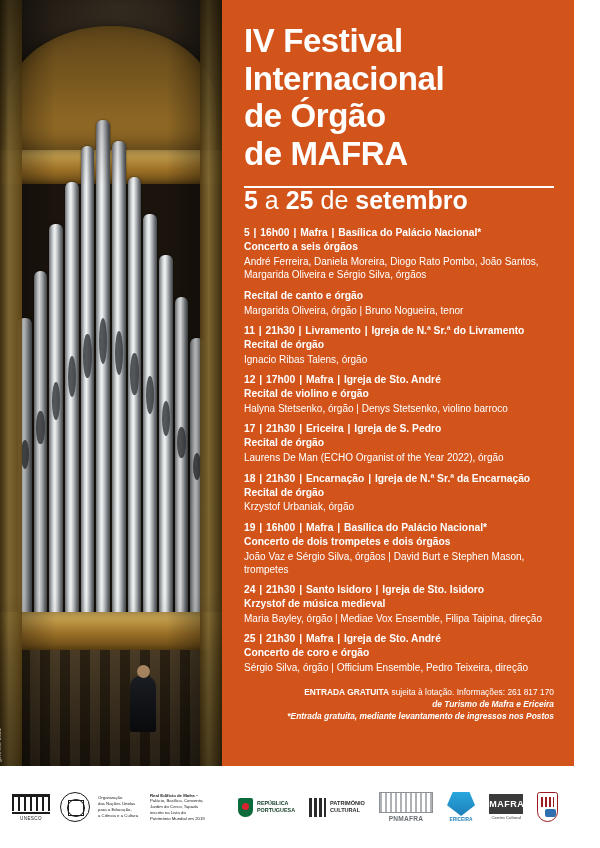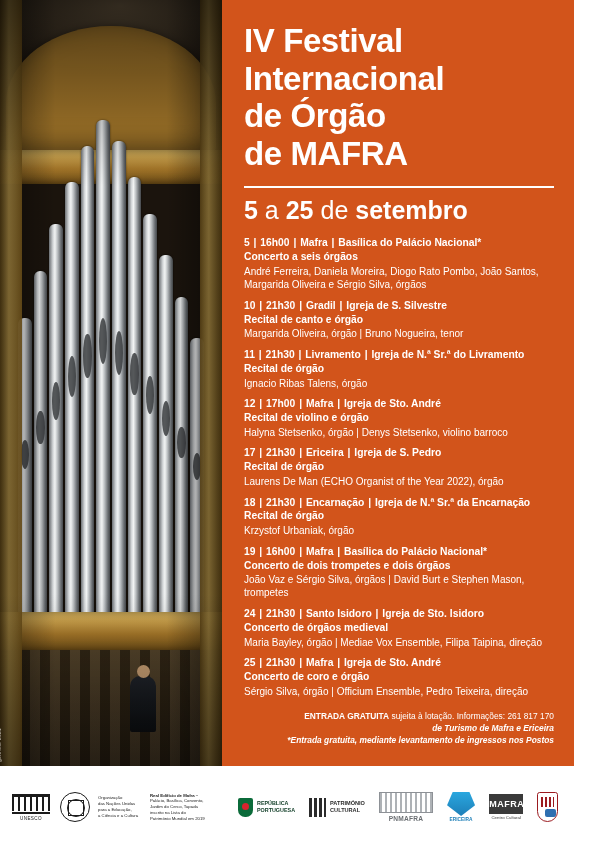--- a/index.html
+++ b/index.html
@@ -210,21 +210,20 @@
     line-height: 1.14;
     font-weight: bold;
     letter-spacing: -.4px;
     margin-bottom: 14px;
   }
   h1.title span { display: block; }
   .dates {
     font-size: 25px;
     line-height: 1;
     border-top: 2px solid #ffffff;
-    padding-top: 10px;
     margin-bottom: 14px;
   }
   .dates .num { font-weight: bold; }
   .dates .light { font-weight: normal; }
   .dates .mon { font-weight: bold; }
   .concerts { display: block; }
   .concert { margin-bottom: 8.5px; }
   .c-head {
     font-size: 10.3px;
     font-weight: bold;
@@ -409,23 +408,20 @@
 
       <div class="concert">
         <div class="c-head">
           <span>5</span><span class="sep">&nbsp;|&nbsp;</span><span>16h00</span><span class="sep">&nbsp;|&nbsp;</span><span>Mafra</span><span class="sep">&nbsp;|&nbsp;</span><span>Basílica do Palácio Nacional*</span>
         </div>
         <div class="c-sub">Concerto a seis órgãos</div>
         <div class="c-perf">André Ferreira, Daniela Moreira, Diogo Rato Pombo, João Santos, Margarida Oliveira e Sérgio Silva, órgãos</div>
       </div>
 
       <div class="concert">
-        <div class="c-head">
-          <span>10</span><span class="sep">&nbsp;|&nbsp;</span><span>21h30</span><span class="sep">&nbsp;|&nbsp;</span><span>Gradil</span><span class="sep">&nbsp;|&nbsp;</span><span>Igreja de S. Silvestre</span>
-        </div>
         <div class="c-sub">Recital de canto e órgão</div>
         <div class="c-perf">Margarida Oliveira, órgão | Bruno Nogueira, tenor</div>
       </div>
 
       <div class="concert">
         <div class="c-head">
           <span>11</span><span class="sep">&nbsp;|&nbsp;</span><span>21h30</span><span class="sep">&nbsp;|&nbsp;</span><span>Livramento</span><span class="sep">&nbsp;|&nbsp;</span><span>Igreja de N.ª Sr.ª do Livramento</span>
         </div>
         <div class="c-sub">Recital de órgão</div>
         <div class="c-perf">Ignacio Ribas Talens, órgão</div>
@@ -460,21 +456,21 @@
           <span>19</span><span class="sep">&nbsp;|&nbsp;</span><span>16h00</span><span class="sep">&nbsp;|&nbsp;</span><span>Mafra</span><span class="sep">&nbsp;|&nbsp;</span><span>Basílica do Palácio Nacional*</span>
         </div>
         <div class="c-sub">Concerto de dois trompetes e dois órgãos</div>
         <div class="c-perf">João Vaz e Sérgio Silva, órgãos | David Burt e Stephen Mason, trompetes</div>
       </div>
 
       <div class="concert">
         <div class="c-head">
           <span>24</span><span class="sep">&nbsp;|&nbsp;</span><span>21h30</span><span class="sep">&nbsp;|&nbsp;</span><span>Santo Isidoro</span><span class="sep">&nbsp;|&nbsp;</span><span>Igreja de Sto. Isidoro</span>
         </div>
-        <div class="c-sub">Concerto de órgãos medieval</div>
+        <div class="c-sub">Krzystof de música medieval</div>
         <div class="c-perf">Maria Bayley, órgão | Mediae Vox Ensemble, Filipa Taipina, direção</div>
       </div>
 
       <div class="concert">
         <div class="c-head">
           <span>25</span><span class="sep">&nbsp;|&nbsp;</span><span>21h30</span><span class="sep">&nbsp;|&nbsp;</span><span>Mafra</span><span class="sep">&nbsp;|&nbsp;</span><span>Igreja de Sto. André</span>
         </div>
         <div class="c-sub">Concerto de coro e órgão</div>
         <div class="c-perf">Sérgio Silva, órgão | Officium Ensemble, Pedro Teixeira, direção</div>
       </div>

